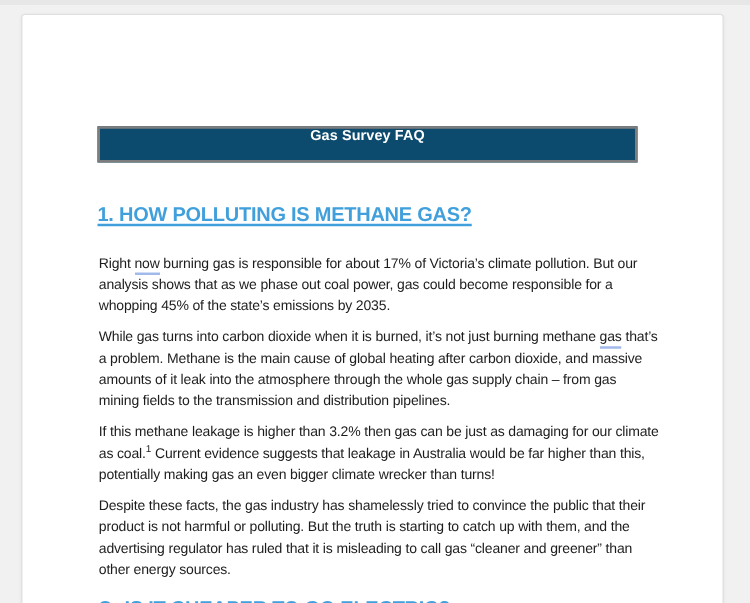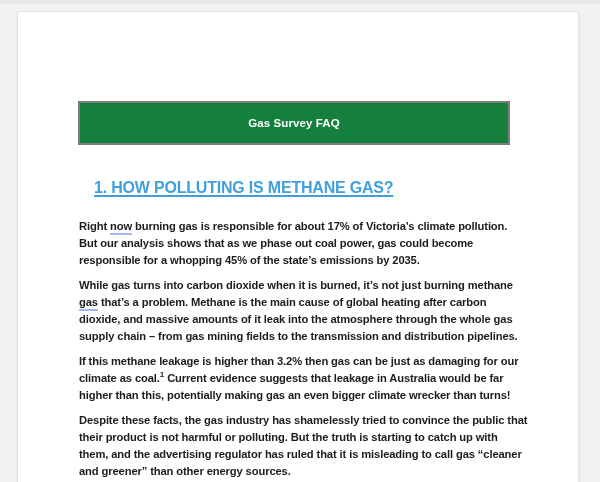--- a/index.html
+++ b/index.html
@@ -22,56 +22,54 @@
     border: 1px solid #e0e0e0;
     border-radius: 3px;
     box-shadow: 0 1px 3px rgba(0,0,0,0.06);
   }
   .doc-content {
     position: relative;
     padding: 89px 54px 0 60px;
   }
   .title-banner {
     width: 432px;
-    height: 44px;
-    background: #15803d;
+    height: 29px;
+    background: #0c4a6e;
     border: 2px solid #7d7d7d;
     display: flex;
-    align-items: center;
     justify-content: center;
     margin-bottom: 33px;
   }
   .title-banner span {
     color: #ffffff;
     font-weight: bold;
     font-size: 11.5px;
     letter-spacing: 0.1px;
   }
   h1.q-heading {
     color: #41a0dc;
     font-size: 16px;
     font-weight: bold;
     letter-spacing: -0.2px;
     text-decoration: underline;
     text-decoration-thickness: 1.5px;
     text-underline-offset: 2px;
     line-height: 20px;
-    margin: 0 0 20px 16px;
+    margin: 0 0 20px 0;
     white-space: nowrap;
   }
   h1.q-heading.second { margin-top: 13px; margin-bottom: 0; }
   p.body-para {
     width: 449px;
     font-size: 11.2px;
     line-height: 17px;
     letter-spacing: -0.12px;
     color: #1c1c1c;
     margin: 4px 0 8px 1px;
     white-space: pre-wrap;
-    font-weight: bold;
   }
   .grammar-mark {
     border-bottom: 2px solid #a3b9ec;
     padding-bottom: 0.5px;
   }
   sup.footnote-ref {
     font-size: 8px;
     line-height: 0;
     vertical-align: super;
   }

